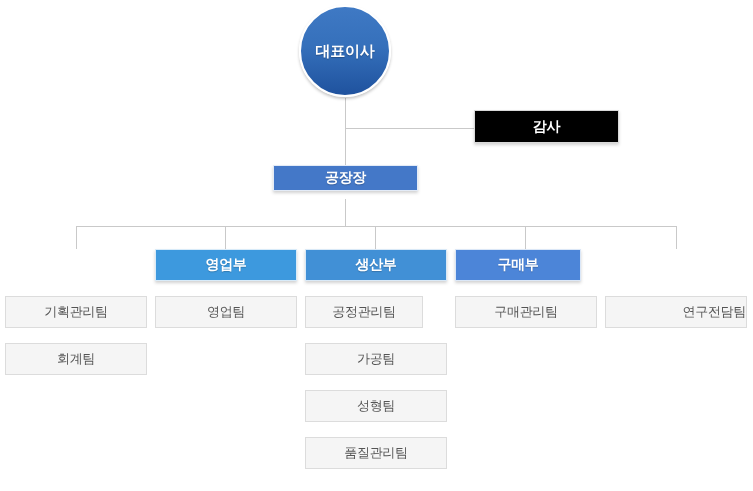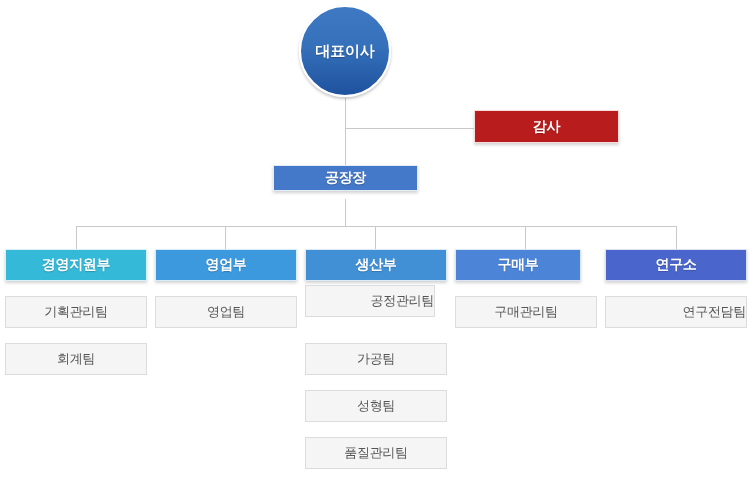--- a/index.html
+++ b/index.html
@@ -121,68 +121,62 @@
   <div class="line line-v" style="left:76px; top:226px; height:23px;"></div>
   <div class="line line-v" style="left:225px; top:226px; height:23px;"></div>
   <div class="line line-v" style="left:375px; top:226px; height:23px;"></div>
   <div class="line line-v" style="left:525px; top:226px; height:23px;"></div>
   <div class="line line-v" style="left:676px; top:226px; height:23px;"></div>
 
   <div class="ceo-circle" style="left:299px; top:5px;">
     <span class="node-text">대표이사</span>
   </div>
 
-  <div class="node-box" style="left:474px; top:110px; width:145px; height:33px; background:#b91c1c;">
+  <div class="node-box" style="left:474px; top:110px; width:145px; height:33px; background:#000000;">
     <span class="node-text">감사</span>
   </div>
 
   <div class="node-box" style="left:273px; top:165px; width:145px; height:26px; background:#4478c8;">
     <span class="node-text">공장장</span>
   </div>
 
-  <div class="dept-box" style="left:5px; top:249px; width:142px; background:#35b9d8;">
-    <span class="node-text">경영지원부</span>
-  </div>
   <div class="team-box" style="left:5px; top:296px; width:142px;">
     <span class="node-text">기획관리팀</span>
   </div>
   <div class="team-box" style="left:5px; top:343px; width:142px;">
     <span class="node-text">회계팀</span>
   </div>
 
   <div class="dept-box" style="left:155px; top:249px; width:142px; background:#3d99de;">
     <span class="node-text">영업부</span>
   </div>
   <div class="team-box" style="left:155px; top:296px; width:142px;">
     <span class="node-text">영업팀</span>
   </div>
 
   <div class="dept-box" style="left:305px; top:249px; width:142px; background:#4190d6;">
     <span class="node-text">생산부</span>
   </div>
-  <div class="team-box" style="left:305px; top:285px; width:130px;justify-content:flex-end;">
+  <div class="team-box" style="left:305px; top:296px; width:118px;">
     <span class="node-text">공정관리팀</span>
   </div>
   <div class="team-box" style="left:305px; top:343px; width:142px;">
     <span class="node-text">가공팀</span>
   </div>
   <div class="team-box" style="left:305px; top:390px; width:142px;">
     <span class="node-text">성형팀</span>
   </div>
   <div class="team-box" style="left:305px; top:437px; width:142px;">
     <span class="node-text">품질관리팀</span>
   </div>
 
   <div class="dept-box" style="left:455px; top:249px; width:126px; background:#4c85d8;align-items:center;">
     <span class="node-text">구매부</span>
   </div>
   <div class="team-box" style="left:455px; top:296px; width:142px;">
     <span class="node-text">구매관리팀</span>
   </div>
 
-  <div class="dept-box" style="left:605px; top:249px; width:142px; background:#4a66cc;">
-    <span class="node-text">연구소</span>
-  </div>
   <div class="team-box" style="left:605px; top:296px; width:142px;justify-content:flex-end;">
     <span class="node-text">연구전담팀</span>
   </div>
 
 </div>
 
 </body></html>

